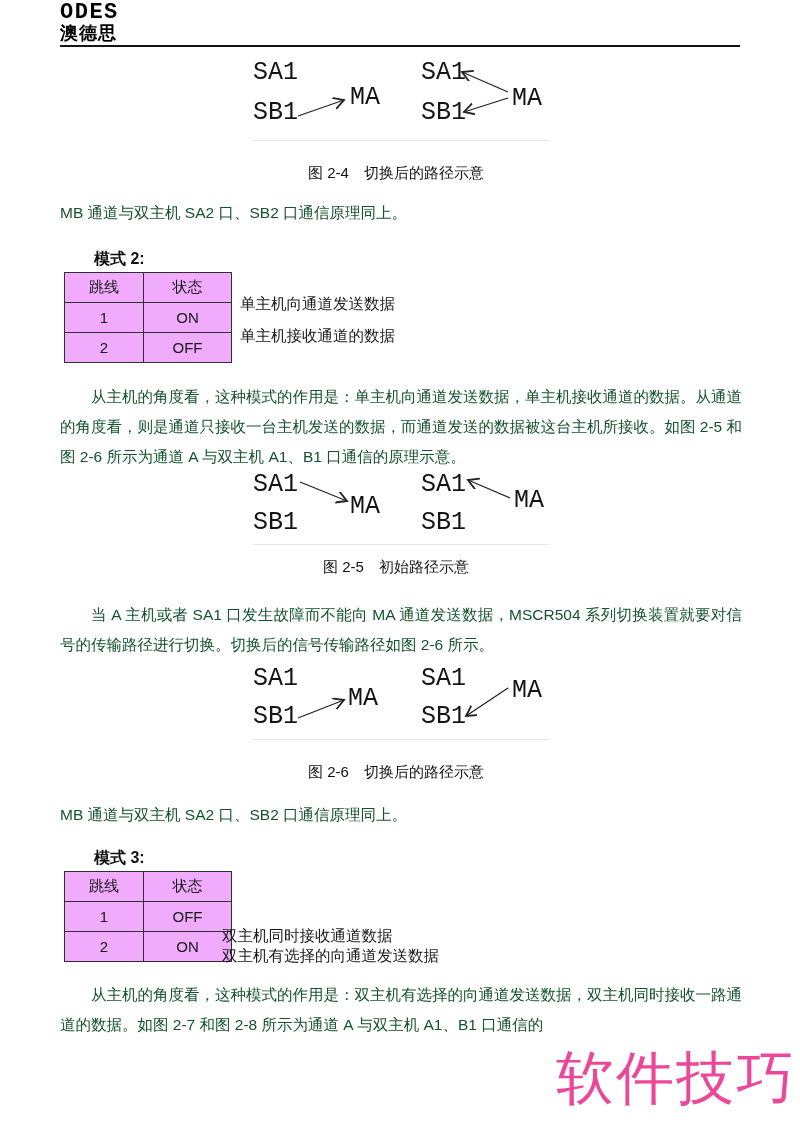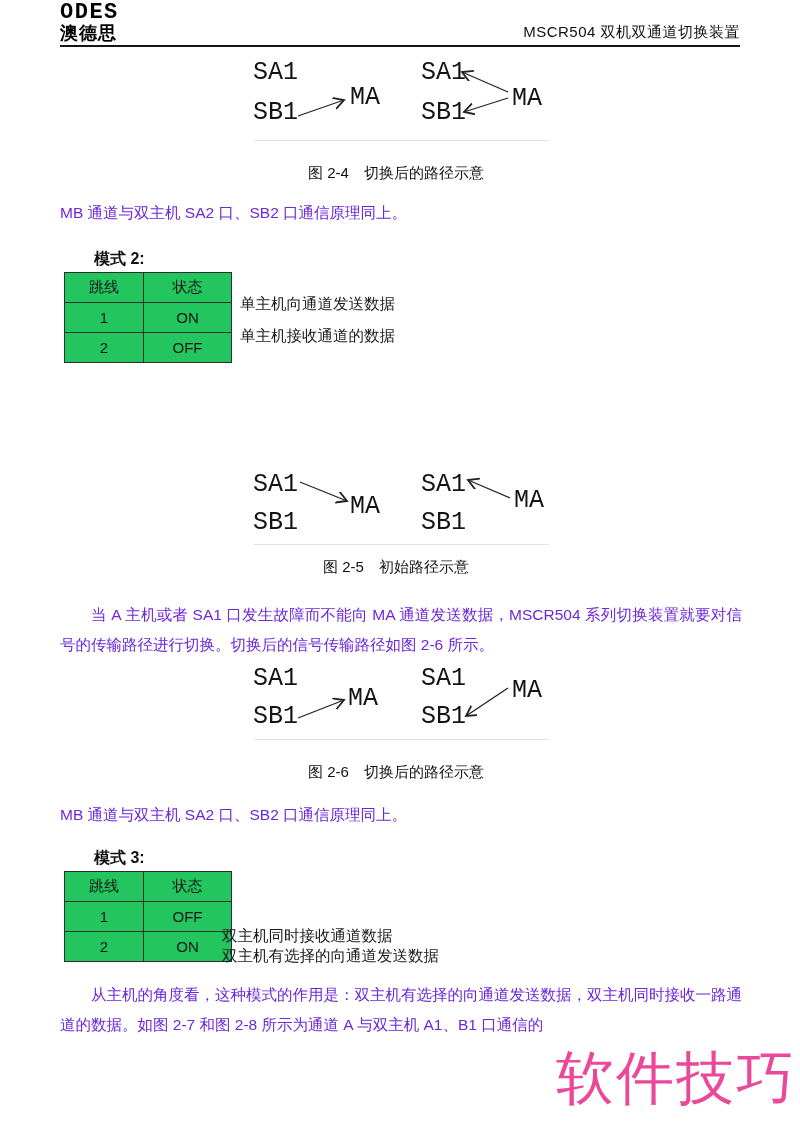--- a/index.html
+++ b/index.html
@@ -39,30 +39,30 @@
   .fig svg { position:absolute; left:0; top:0; }
   .fig-edge { position:absolute; height:1px; background:#e4e4e4; }
 
   .caption {
     position:absolute; left:0; width:792px; text-align:center;
     font-size:15px; color:#121212;
   }
 
   .para {
     position:absolute; left:60px; width:682px;
-    font-size:15.5px; line-height:30px; text-align:justify; color:#6d28d9;
+    font-size:15.5px; line-height:30px; text-align:justify; color:#14532d;
   }
   .indent { text-indent:2em; }
 
   .mode-heading {
     position:absolute; left:94px;
     font-size:16px; font-weight:bold; color:#101010;
   }
 
-  table.jumper { position:absolute; border-collapse:collapse; background:#22c55e; }
+  table.jumper { position:absolute; border-collapse:collapse; background:#f0abfc; }
   table.jumper td {
     border:1.5px solid #2e2e2e; text-align:center; vertical-align:middle;
     font-size:15px; color:#161616; height:30px; padding:0;
   }
   table.jumper td:first-child { width:79px; }
   table.jumper td:last-child  { width:88px; }
 
   .side-note { position:absolute; font-size:15.5px; color:#1b1b1b; white-space:nowrap; }
 
   .watermark {
@@ -71,21 +71,20 @@
     white-space:nowrap;
   }
 </style>
 </head>
 <body>
 
 <div class="page">
 
   <div class="logo-odes">ODES</div>
   <div class="logo-cn">澳德思</div>
-  <div class="doc-title">MSCR504 双机双通道切换装置</div>
   <div class="header-rule"></div>
 
   <div class="fig" style="top:56px; height:92px;">
     <span class="lbl" style="left:253px; top:4px;">SA1</span>
     <span class="lbl" style="left:253px; top:44px;">SB1</span>
     <span class="lbl" style="left:350px; top:29px;">MA</span>
     <span class="lbl" style="left:421px; top:4px;">SA1</span>
     <span class="lbl" style="left:421px; top:44px;">SB1</span>
     <span class="lbl" style="left:512px; top:30px;">MA</span>
     <svg width="800" height="92">
@@ -117,20 +116,21 @@
     </tr>
     <tr>
       <td>2</td>
       <td>OFF</td>
     </tr>
   </tbody>
     </table>
   <div class="side-note" style="left:240px; top:294px;">单主机向通道发送数据</div>
   <div class="side-note" style="left:240px; top:326px;">单主机接收通道的数据</div>
 
+  <div class="para indent" style="top:382px;">从主机的角度看，这种模式的作用是：单主机向通道发送数据，单主机接收通道的数据。从通道的角度看，则是通道只接收一台主机发送的数据，而通道发送的数据被这台主机所接收。如图 2-5 和图 2-6 所示为通道 A 与双主机 A1、B1 口通信的原理示意。</div>
 
   <div class="fig" style="top:468px; height:84px;">
     <span class="lbl" style="left:253px; top:4px;">SA1</span>
     <span class="lbl" style="left:253px; top:42px;">SB1</span>
     <span class="lbl" style="left:350px; top:26px;">MA</span>
     <span class="lbl" style="left:421px; top:4px;">SA1</span>
     <span class="lbl" style="left:421px; top:42px;">SB1</span>
     <span class="lbl" style="left:514px; top:20px;">MA</span>
     <svg width="800" height="84">
       <defs>

